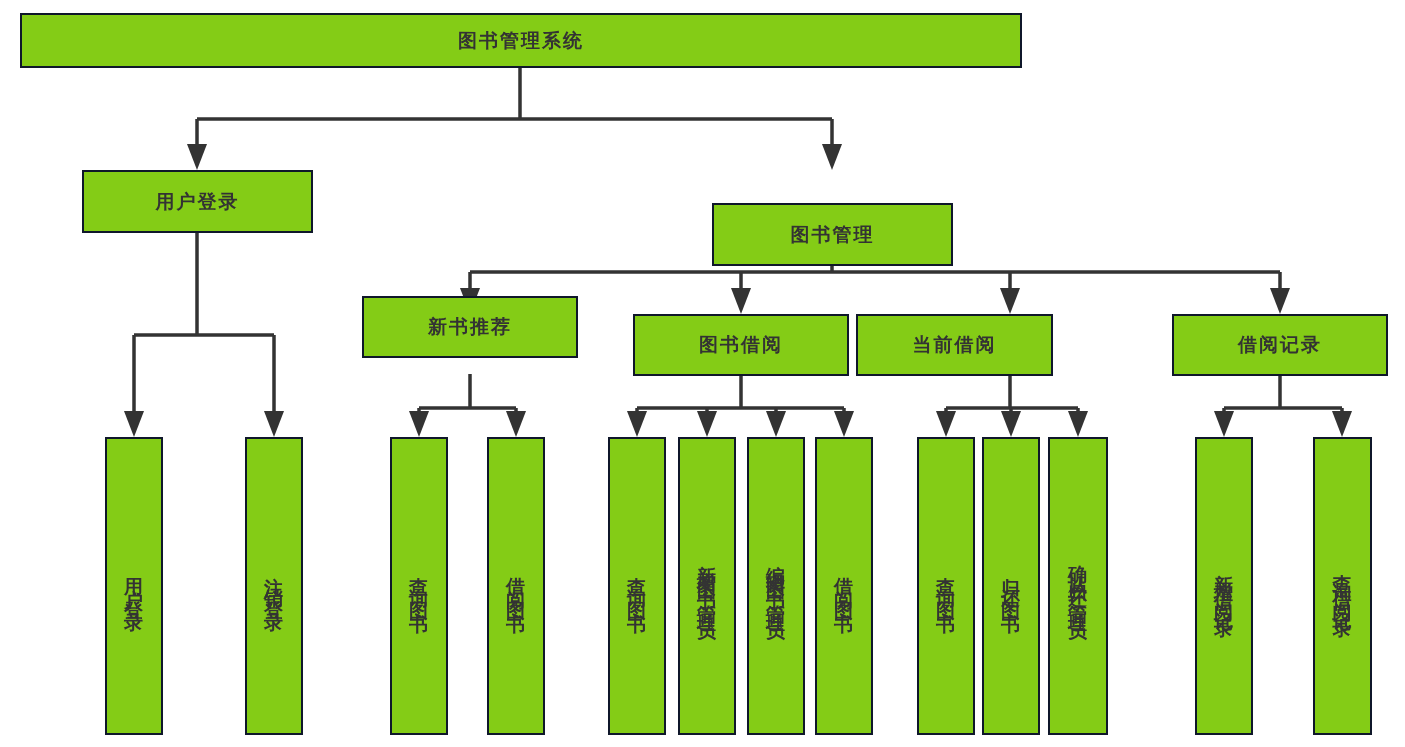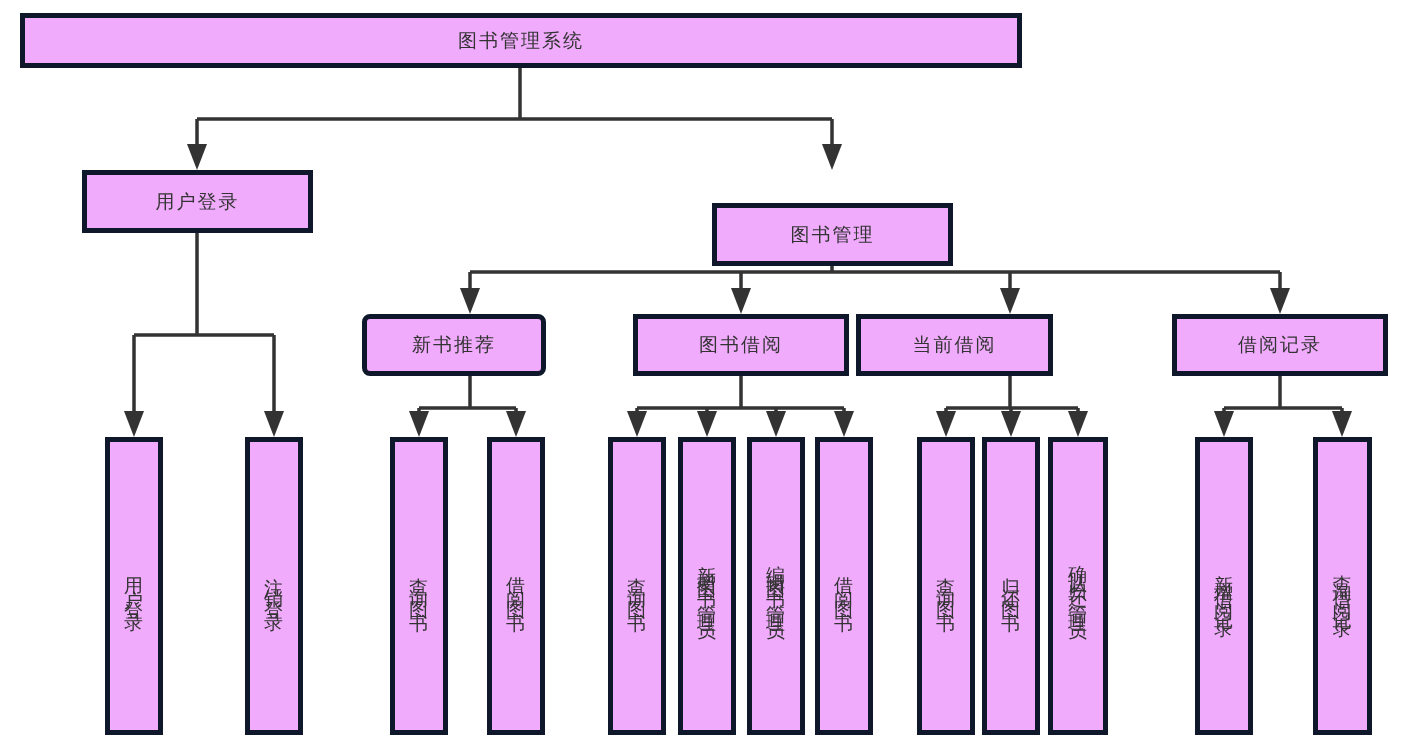--- a/index.html
+++ b/index.html
@@ -7,30 +7,31 @@
     position:relative;
     width:1405px;height:747px;
     background:#ffffff;
     font-family:"Liberation Sans","DejaVu Sans",sans-serif;
     overflow:hidden;
   }
   svg.wires{position:absolute;left:0;top:0;width:1405px;height:747px;}
   .node{
     position:absolute;
     box-sizing:border-box;
-    background:#f0abfc;
-    border:5px solid #0f172a;
+    background:#84cc16;
+    border:2px solid #0f172a;
     display:flex;
     align-items:center;
     justify-content:center;
     color:#333333;
     font-size:19px;
     letter-spacing:2px;
     text-align:center;
     white-space:nowrap;
+    font-weight:bold;
   }
   .h-node{height:63px;}
   .leaf{
     top:437px;height:298px;width:58px;
     writing-mode:vertical-rl;
     text-orientation:mixed;
     letter-spacing:12px;
     font-size:19px;
     white-space:normal;
     line-height:1;
@@ -87,21 +88,21 @@
       <polygon points="1214,411 1234,411 1224,437"></polygon>
       <polygon points="1332,411 1352,411 1342,437"></polygon>
     </g>
   </svg>
 
   <div class="node" style="left:20px;top:13px;width:1002px;height:55px;">图书管理系统</div>
 
   <div class="node h-node" style="left:82px;top:170px;width:231px;">用户登录</div>
   <div class="node h-node" style="left:712px;top:170px;width:241px;margin-top:33px;">图书管理</div>
 
-  <div class="node" style="left:362px;top:314px;width:184px;height:62px;border-radius:8px;">新书推荐</div>
+  <div class="node" style="left:362px;top:296px;width:216px;height:62px;">新书推荐</div>
   <div class="node" style="left:633px;top:314px;width:216px;height:62px;">图书借阅</div>
   <div class="node" style="left:856px;top:314px;width:197px;height:62px;">当前借阅</div>
   <div class="node" style="left:1172px;top:314px;width:216px;height:62px;">借阅记录</div>
 
   <div class="node leaf" style="left:105px;">用户登录</div>
   <div class="node leaf" style="left:245px;">注销登录</div>
 
   <div class="node leaf" style="left:390px;">查询图书</div>
   <div class="node leaf" style="left:487px;">借阅图书</div>
 

